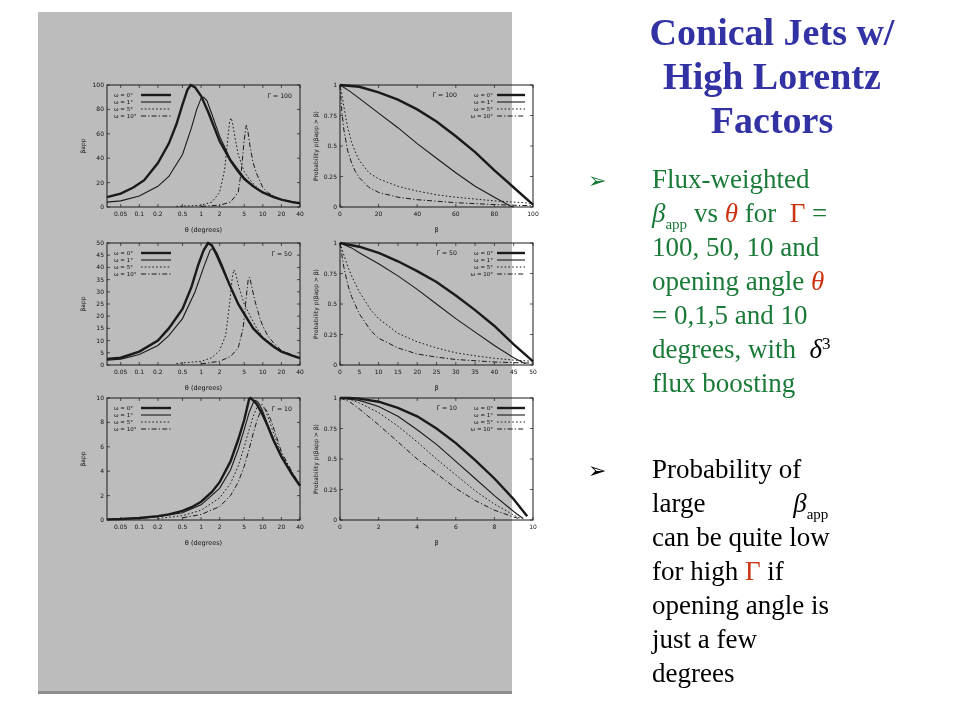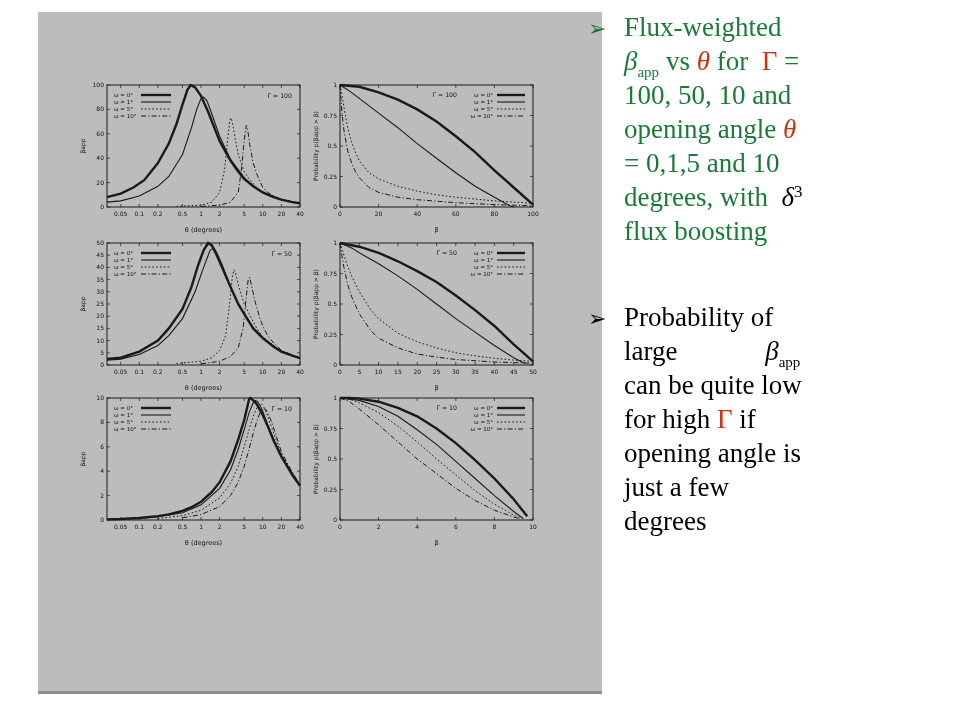--- a/index.html
+++ b/index.html
@@ -1,28 +1,28 @@
 <!DOCTYPE html>
 <html><head>
 <meta charset="utf-8">
 <style>
   html,body{margin:0;padding:0;background:#ffffff;}
   .slide{position:relative;width:960px;height:720px;background:#ffffff;overflow:hidden;
          font-family:"Liberation Serif",serif;}
-  .figure-panel{position:absolute;left:38px;top:12px;width:564px;height:682px;
+  .figure-panel{position:absolute;left:38px;top:12px;width:474px;height:682px;
                 background:#bcbcbc;border-bottom:3px solid #8e8e8e;box-sizing:border-box;}
   .chart{position:absolute;width:230px;height:156px;}
   .text-col{position:absolute;left:588px;top:10px;width:368px;}
   .title{font-weight:bold;font-size:38px;line-height:44px;text-align:center;margin:0 0 20px 0;}
   .title .tline{display:block;}
   .bullet{display:flex;align-items:flex-start;}
   .bullet2{margin-top:52px;}
   .marker{font-family:"DejaVu Sans",sans-serif;font-size:22px;line-height:34px;
           width:36px;flex:none;padding-top:2px;}
-  .btext{font-size:27px;line-height:34px;white-space:pre-wrap;width:330px;}
+  .btext{font-size:27px;line-height:34px;white-space:pre-wrap;width:330px;margin-left:28px;}
   .btext .sub{font-size:15px;vertical-align:-7px;line-height:0;}
   .btext .sup{font-size:17px;vertical-align:9px;line-height:0;}
   svg text{font-family:"DejaVu Sans",sans-serif;}
 </style>
 </head>
 <body>
 
 <div class="slide">
 
   <div class="figure-panel" style="background: rgb(188, 188, 188);">
@@ -403,20 +403,25 @@
           <text x="183" y="40" text-anchor="end" font-size="5.5" fill="#111">ω = 10°</text>
           <text x="147" y="19" text-anchor="end" font-size="6.2" fill="#111">Γ = 10</text>
           <path d="M30.0 7.0L39.6 7.0L49.3 7.6L68.6 10.7L87.9 16.8L107.2 25.3L126.5 37.5L145.8 52.1L165.1 69.2L184.4 87.5L203.7 108.3L217.2 125.3" fill="none" stroke="#1a1a1a" stroke-width="2.4"></path>
           <path d="M30.0 7.0L49.3 9.4L68.6 15.5L87.9 25.3L107.2 38.7L126.5 53.4L145.8 70.4L165.1 87.5L184.4 104.6L203.7 120.5L213.3 127.8" fill="none" stroke="#1a1a1a" stroke-width="1.1"></path>
           <path d="M30.0 7.0L39.6 8.2L49.3 11.9L68.6 21.6L87.9 35.1L107.2 50.9L126.5 68.0L145.8 83.9L165.1 99.7L184.4 113.1L203.7 124.1L211.4 127.8" fill="none" stroke="#1a1a1a" stroke-width="1" stroke-dasharray="1.6,2.2"></path>
           <path d="M30.0 7.0L39.6 10.7L49.3 18.0L68.6 33.8L87.9 50.9L107.2 68.0L126.5 82.6L145.8 97.3L165.1 109.5L184.4 119.2L203.7 126.0L209.5 127.8" fill="none" stroke="#1a1a1a" stroke-width="1" stroke-dasharray="5,2.2,1.2,2.2"></path>
         </svg></div>
   </div>
 
   <div class="text-col">
+    <h1 class="title" style="color: rgb(50, 50, 165);">
+      <span class="tline">Conical Jets w/</span>
+      <span class="tline">High Lorentz</span>
+      <span class="tline">Factors</span>
+    </h1>
 
     <div class="bullet">
       <span class="marker" style="color: rgb(26, 122, 56);">➢</span>
       <div class="btext" style="color: rgb(26, 122, 56);"><span>Flux-weighted
 </span><span style="font-style: italic;">β</span><span class="sub">app</span><span> vs </span><span style="color: rgb(204, 51, 17); font-style: italic;">θ</span><span> for  </span><span style="color: rgb(204, 51, 17);">Γ</span><span> =
 100, 50, 10 and
 opening angle </span><span style="color: rgb(204, 51, 17); font-style: italic;">θ</span><span>
 = 0,1,5 and 10
 degrees, with  </span><span style="color: rgb(0, 0, 0); font-style: italic;">δ</span><span class="sup" style="color: rgb(0, 0, 0);">3</span><span>
 flux boosting</span></div>

